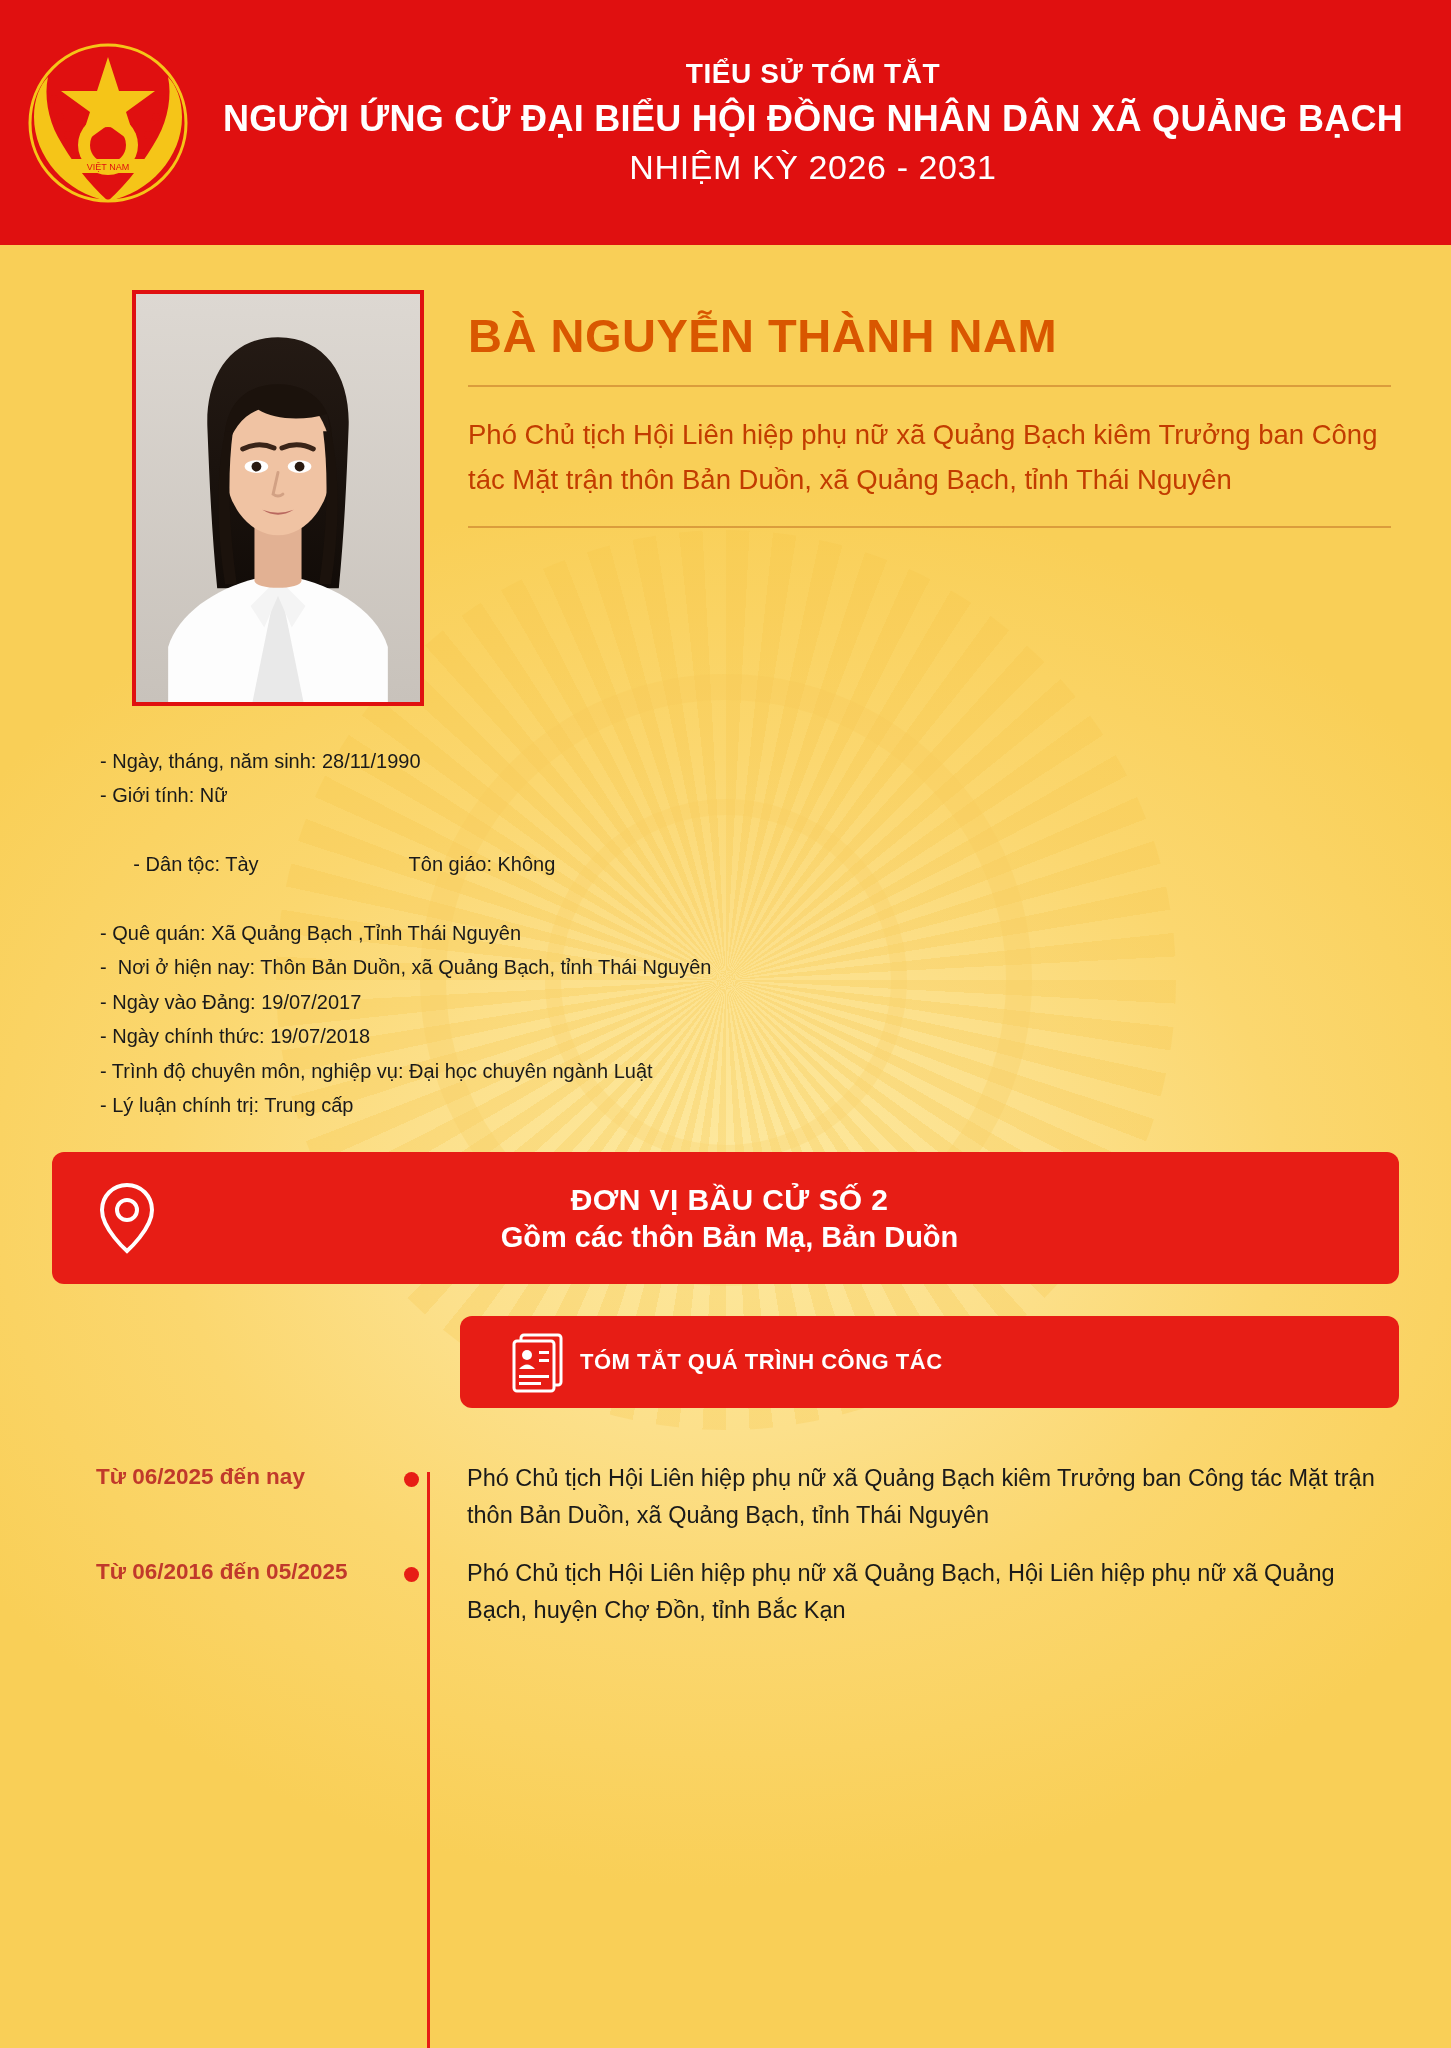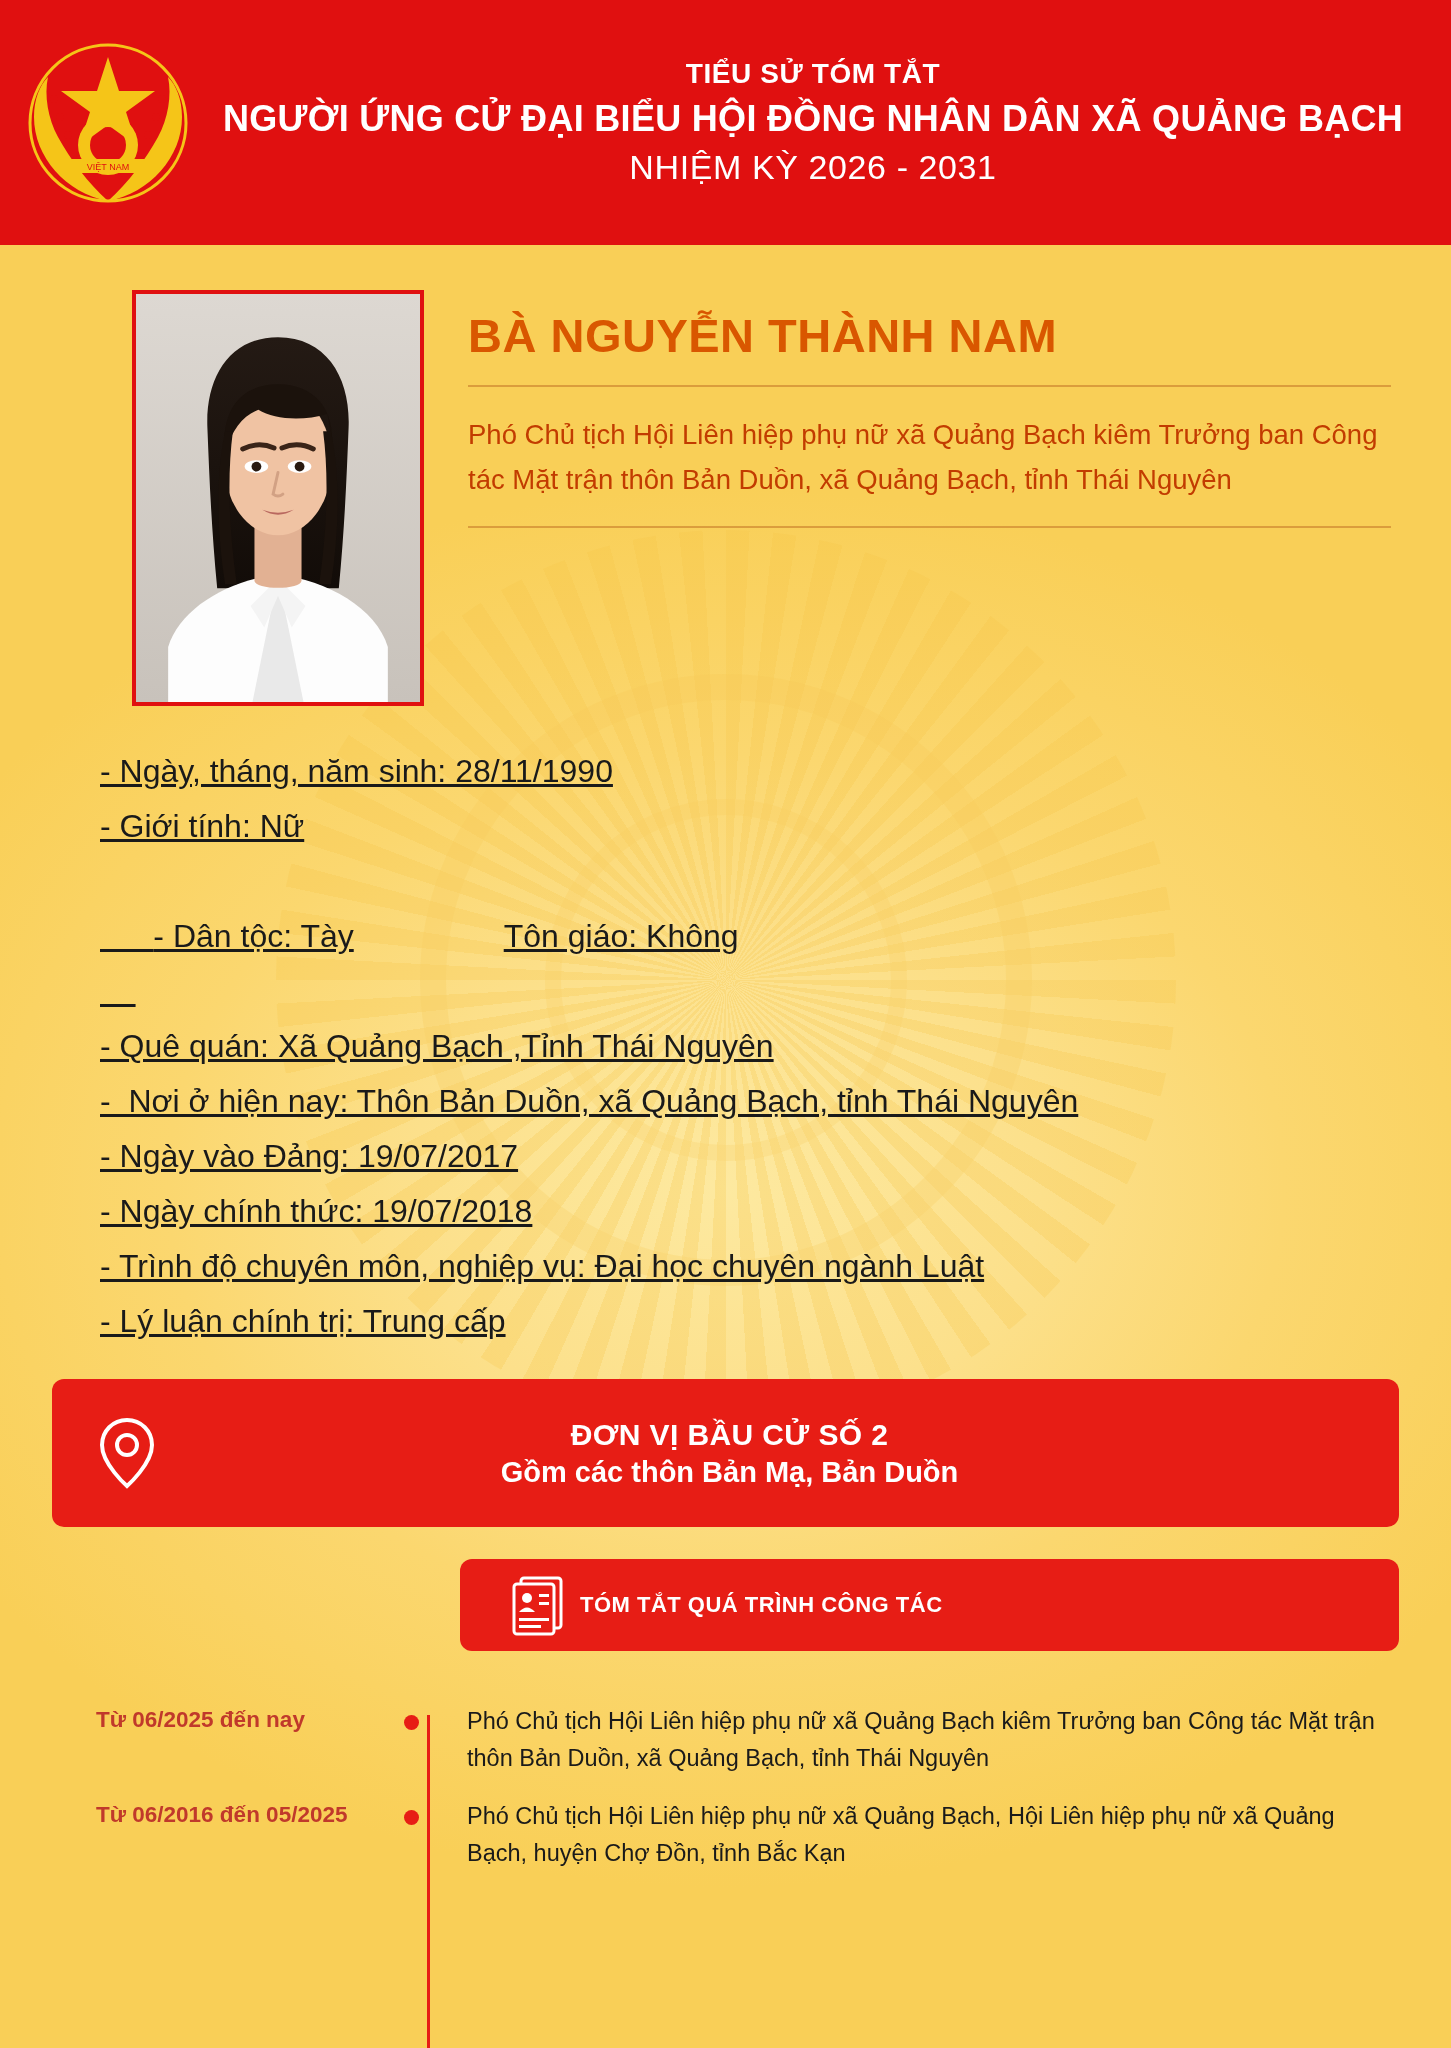--- a/index.html
+++ b/index.html
@@ -136,40 +136,39 @@
     line-height: 1.62;
     font-weight: normal;
   }
 
   
   .details {
     position: relative;
     z-index: 2;
     margin: 38px 0 0 100px;
     color: #1a1a1a;
-    font-size: 32px;
+    font-size: 20px;
     line-height: 1.72;
-    text-decoration: underline;
   }
   .details .row { white-space: pre; }
   .details .inline-gap { display: inline-block; width: 150px; }
 
   
   .bar {
     position: relative;
     z-index: 2;
     background: #e71d15;
     border-radius: 12px;
     color: #fff;
     display: flex;
     align-items: center;
   }
   .bar-electoral {
     margin: 30px 52px 0 52px;
-    height: 148px;
+    height: 132px;
     padding-left: 32px;
   }
   .bar-electoral .bar-icon { width: 86px; min-width:86px; display:flex; align-items:center; justify-content:center;}
   .bar-electoral .bar-text {
     flex: 1;
     text-align: center;
     padding-right: 110px;
     line-height: 1.3;
   }
   .bar-e-l1 { font-size: 30px; font-weight: bold; letter-spacing: .4px; }

